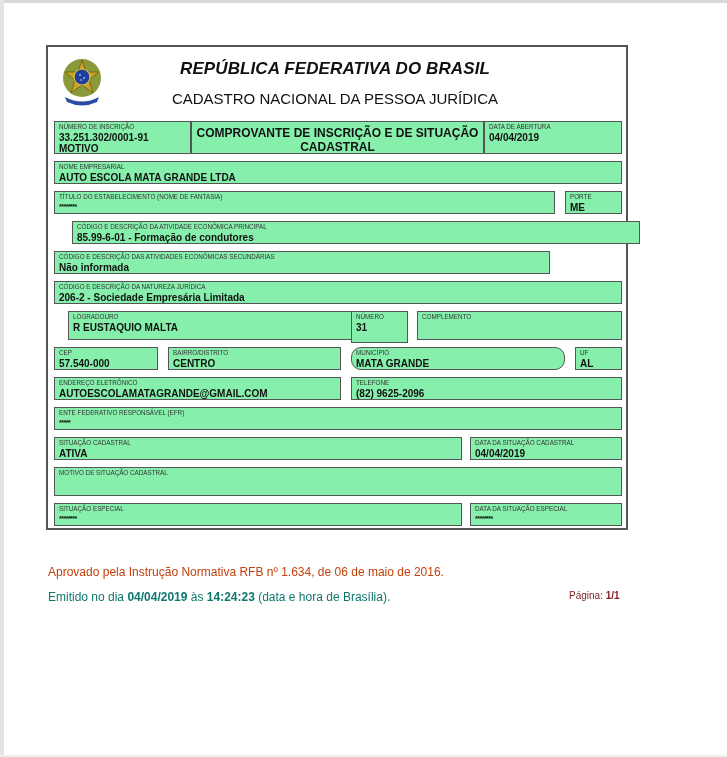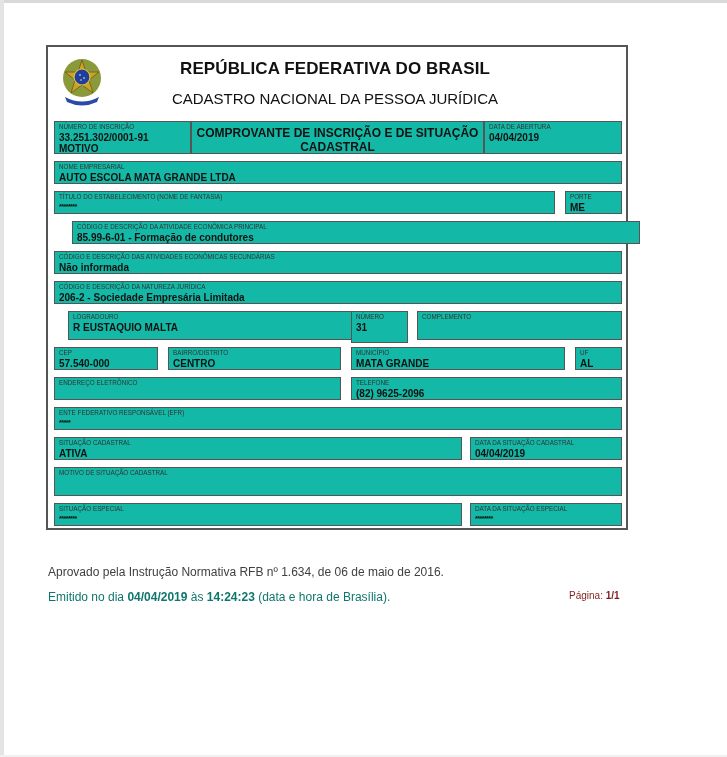--- a/index.html
+++ b/index.html
@@ -14,43 +14,43 @@
   .page-edge-bottom { position:absolute; left:0; bottom:0; width:727px; height:2px; background:#f0f0f0; }
 
   .outer {
     position:absolute; left:46px; top:45px; width:582px; height:485px;
     border:2px solid #555;
     box-sizing:border-box;
   }
   .crest { position:absolute; left:59px; top:56px; width:46px; height:52px; }
   .title1 {
     position:absolute; left:150px; top:59px; width:370px; text-align:center;
-    font-size:17px; font-weight:bold; letter-spacing:0.1px;
+    font-size:17px; font-weight:bold; letter-spacing:0.1px;font-style:italic;
   }
   .title2 {
     position:absolute; left:150px; top:90px; width:370px; text-align:center;
     font-size:15px; font-weight:normal;
   }
   .box {
-    position:absolute; border:1.6px solid #555; box-sizing:border-box; background:#14b8a6;
+    position:absolute; border:1.6px solid #555; box-sizing:border-box; background:#86efac;
   }
   .lbl {
     position:absolute; left:4px; top:1px; font-size:6.3px; color:#333; white-space:nowrap;
     text-transform:uppercase;
   }
   .val {
     position:absolute; left:4px; top:10px; font-size:10px; font-weight:bold; white-space:nowrap;
   }
   .val.sm { font-size:7px; top:11px; letter-spacing:-0.5px; }
   .val2 { position:absolute; left:4px; top:21px; font-size:10px; font-weight:bold; }
   .doc-title {
     position:absolute; left:0; top:4px; width:100%; text-align:center;
     font-size:12px; font-weight:bold; line-height:14px;
   }
-  .footer1 { position:absolute; left:48px; top:565px; font-size:12px; color:#404040; }
+  .footer1 { position:absolute; left:48px; top:565px; font-size:12px; color:#c2410c; }
   .footer2 { position:absolute; left:48px; top:590px; font-size:12px; color:#0f766e; }
   .footer-page { position:absolute; left:569px; top:590px; font-size:10px; color:#7f1d1d; }
   b { font-weight:bold; }
 </style>
 </head>
 <body>
 
 <div class="page-edge-top"></div>
 <div class="page-edge-left"></div>
 <div class="page-edge-bottom"></div>
@@ -95,21 +95,21 @@
 <div class="box" style="left:565px;top:191px;width:57px;height:23px;">
   <span class="lbl">PORTE</span>
   <span class="val">ME</span>
 </div>
 
 <div class="box" style="left:72px;top:221px;width:568px;height:23px;">
   <span class="lbl">CÓDIGO E DESCRIÇÃO DA ATIVIDADE ECONÔMICA PRINCIPAL</span>
   <span class="val">85.99-6-01 - Formação de condutores</span>
 </div>
 
-<div class="box" style="left:54px;top:251px;width:568px;height:23px;">
+<div class="box" style="left:54px;top:251px;width:496px;height:23px;">
   <span class="lbl">CÓDIGO E DESCRIÇÃO DAS ATIVIDADES ECONÔMICAS SECUNDÁRIAS</span>
   <span class="val">Não informada</span>
 </div>
 
 <div class="box" style="left:54px;top:281px;width:568px;height:23px;">
   <span class="lbl">CÓDIGO E DESCRIÇÃO DA NATUREZA JURÍDICA</span>
   <span class="val">206-2 - Sociedade Empresária Limitada</span>
 </div>
 
 <div class="box" style="left:54px;top:311px;width:287px;height:29px;margin-left:14px;">
@@ -126,31 +126,32 @@
 </div>
 
 <div class="box" style="left:54px;top:347px;width:104px;height:23px;">
   <span class="lbl">CEP</span>
   <span class="val">57.540-000</span>
 </div>
 <div class="box" style="left:168px;top:347px;width:173px;height:23px;">
   <span class="lbl">BAIRRO/DISTRITO</span>
   <span class="val">CENTRO</span>
 </div>
-<div class="box" style="left:351px;top:347px;width:214px;height:23px;">
+<div class="box" style="left:351px;top:347px;width:214px;height:23px;border-radius:10px;">
   <span class="lbl">MUNICÍPIO</span>
   <span class="val">MATA GRANDE</span>
 </div>
 <div class="box" style="left:575px;top:347px;width:47px;height:23px;">
   <span class="lbl">UF</span>
   <span class="val">AL</span>
 </div>
 
 <div class="box" style="left:54px;top:377px;width:287px;height:23px;">
   <span class="lbl">ENDEREÇO ELETRÔNICO</span>
+  <span class="val">AUTOESCOLAMATAGRANDE@GMAIL.COM</span>
 </div>
 <div class="box" style="left:351px;top:377px;width:271px;height:23px;">
   <span class="lbl">TELEFONE</span>
   <span class="val">(82) 9625-2096</span>
 </div>
 
 <div class="box" style="left:54px;top:407px;width:568px;height:23px;">
   <span class="lbl">ENTE FEDERATIVO RESPONSÁVEL (EFR)</span>
   <span class="val sm">*****</span>
 </div>

